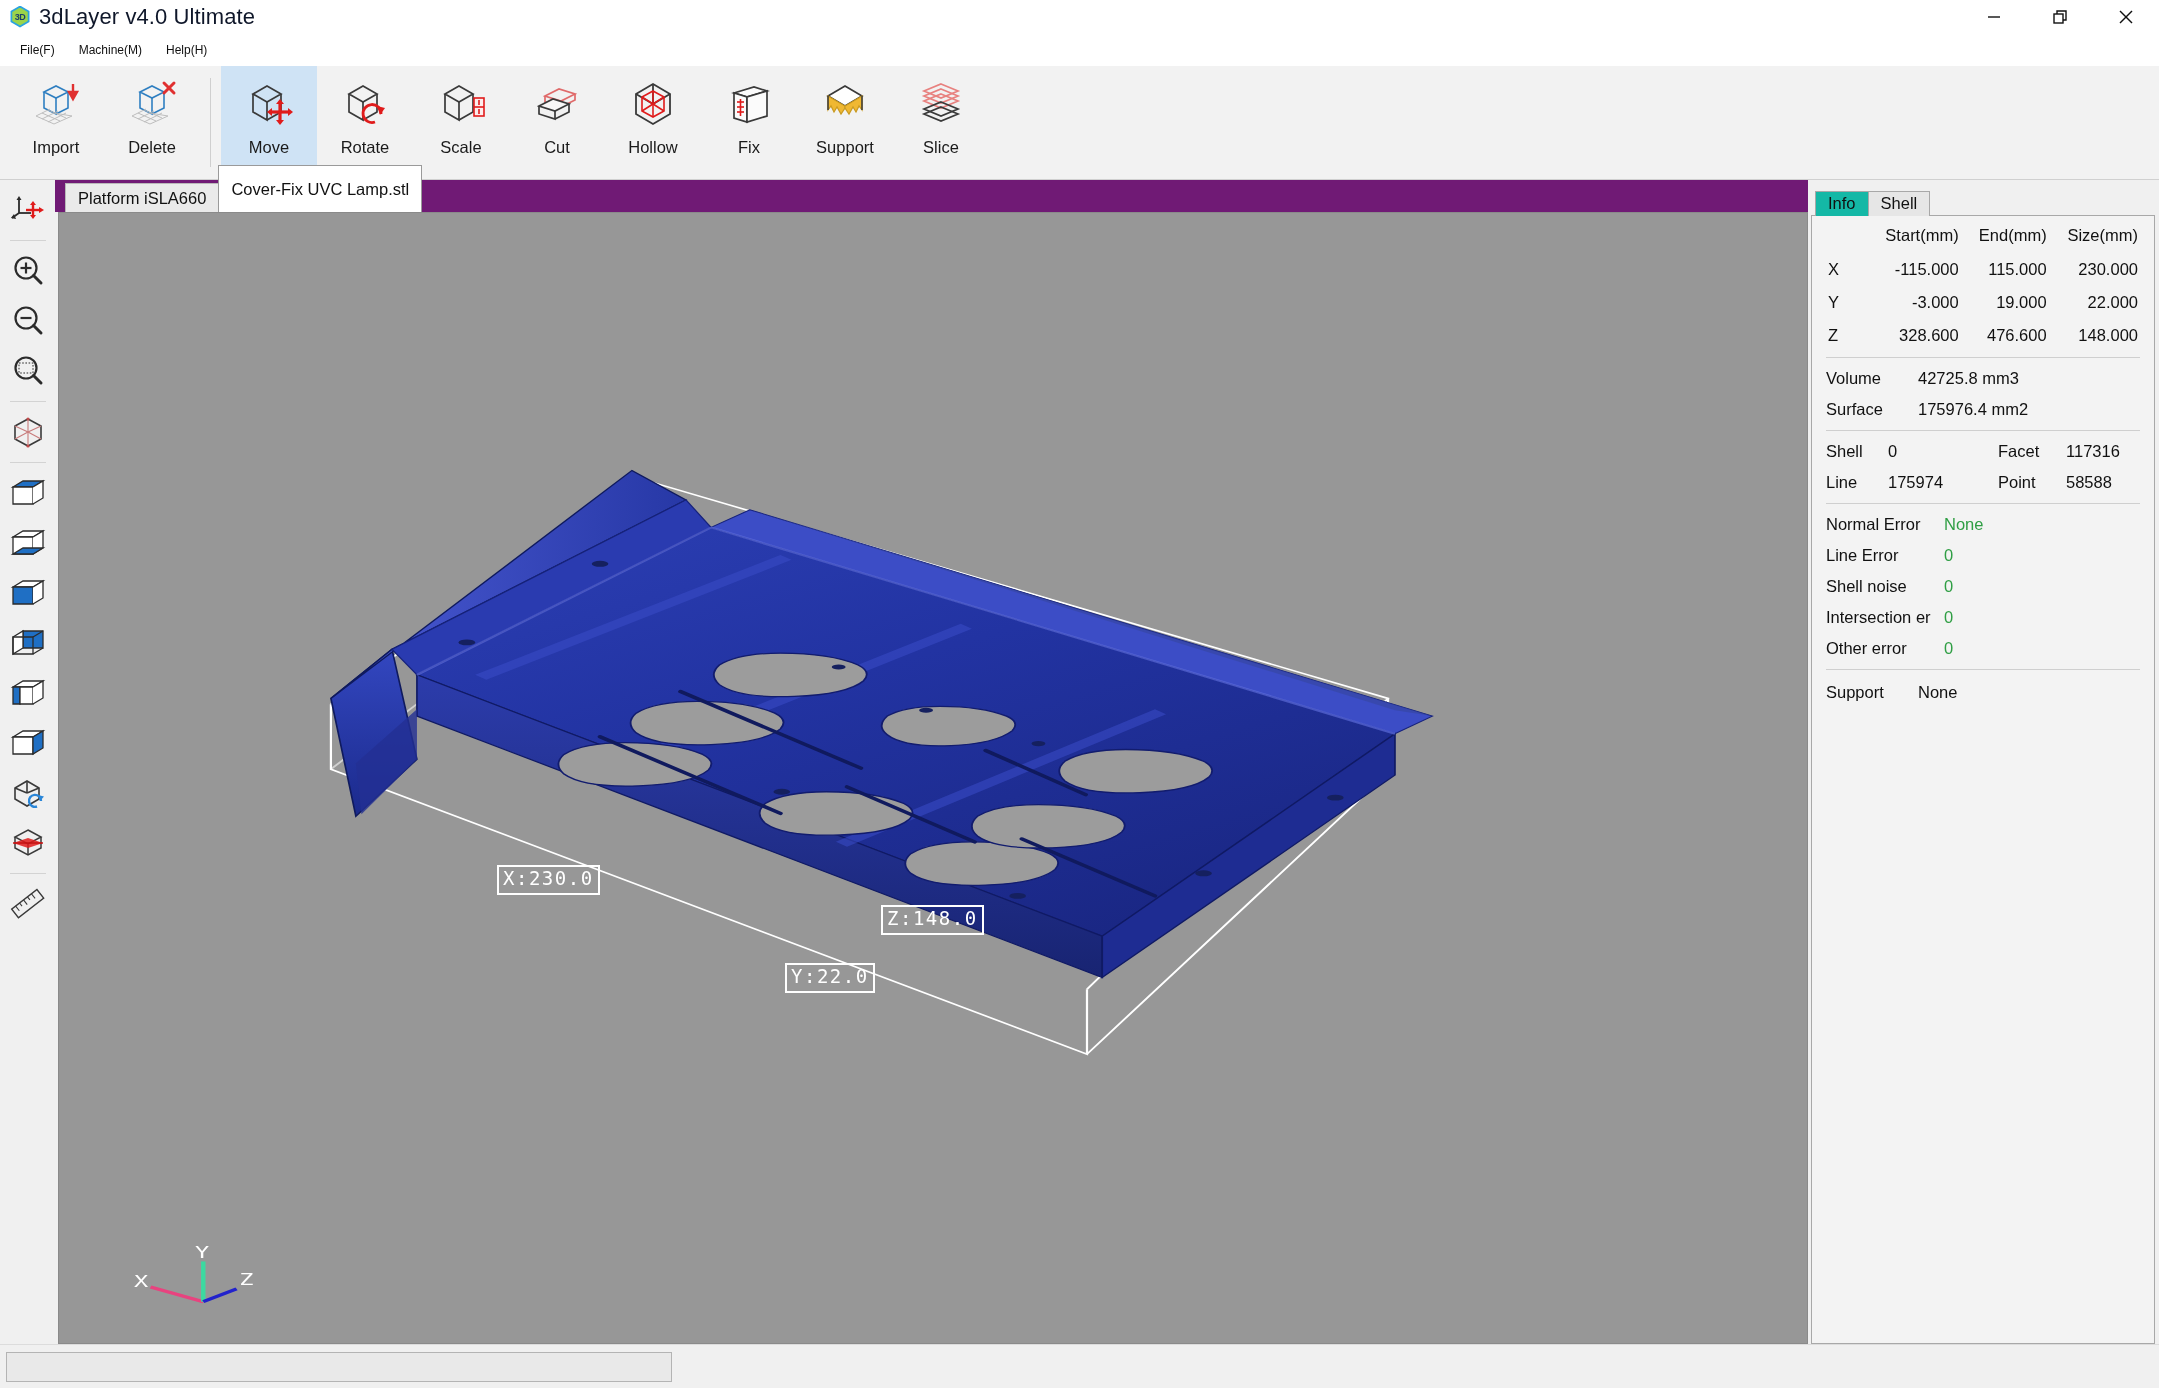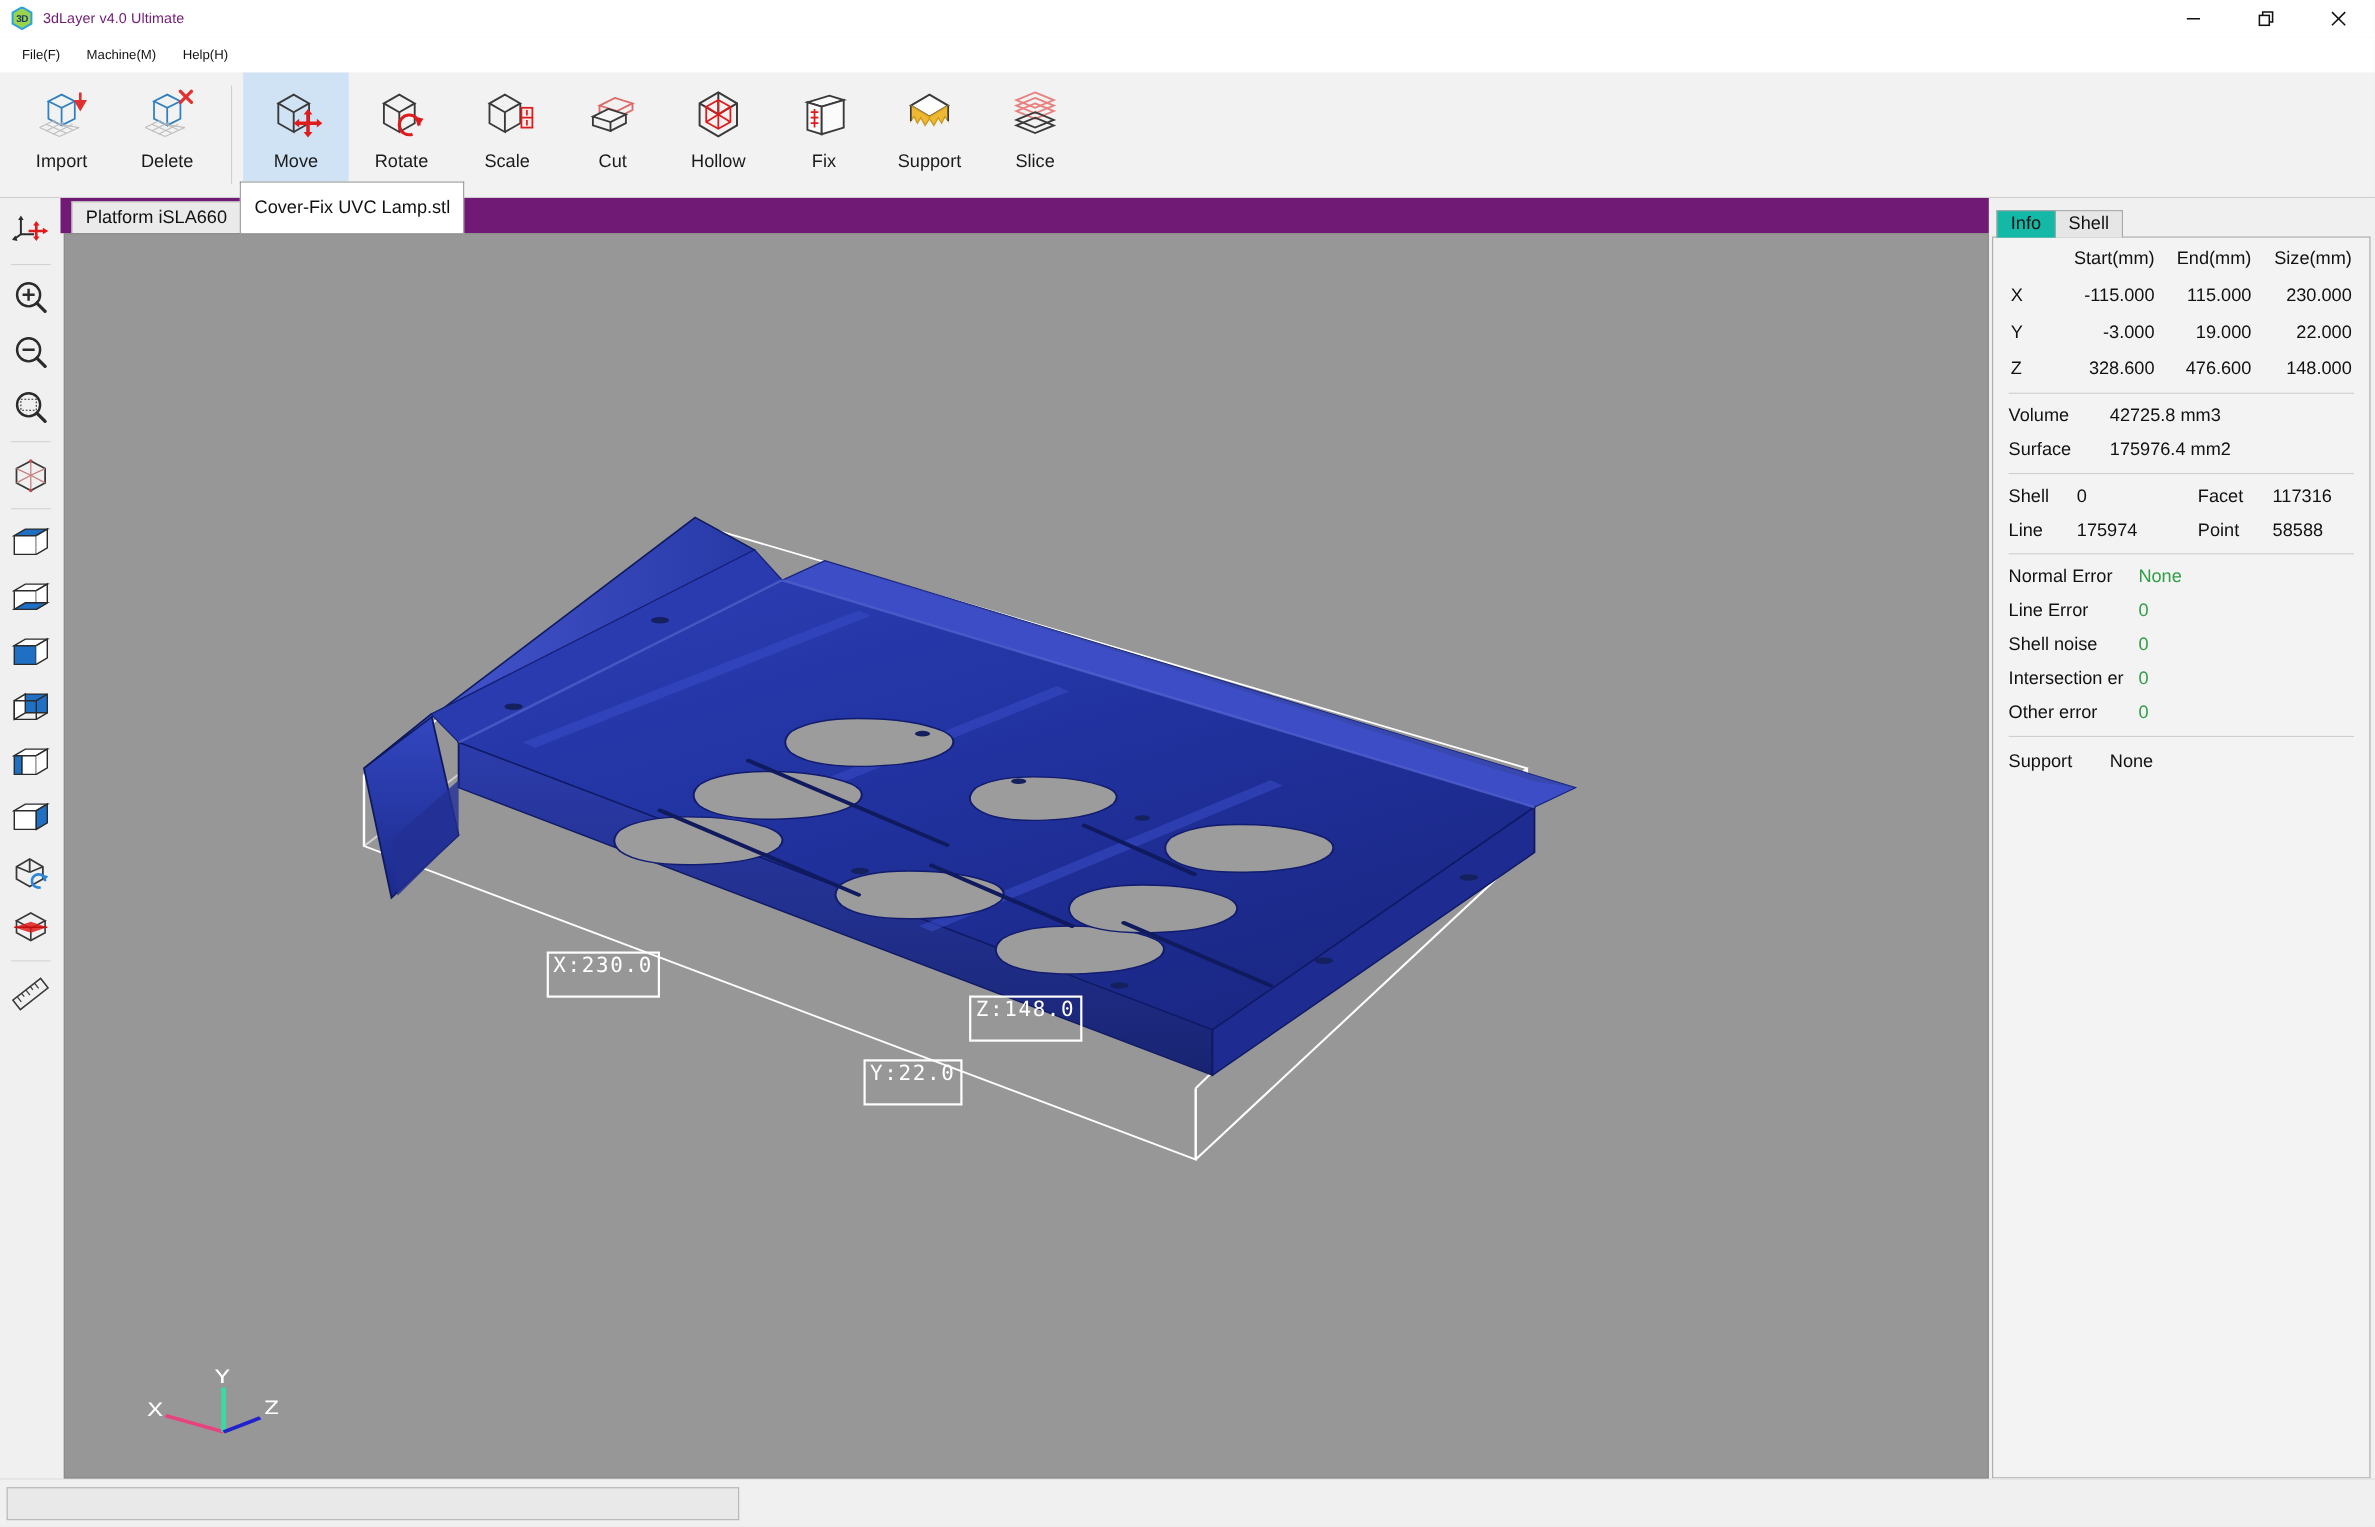--- a/index.html
+++ b/index.html
@@ -38,21 +38,21 @@
     background: #9bd44a;
     clip-path: polygon(50% 0%, 93% 25%, 93% 75%, 50% 100%, 7% 75%, 7% 25%);
   }
   .app-logo .lbl {
     position: absolute; inset: 0; display: flex;
     align-items: center; justify-content: center;
     font-size: 9px; font-weight: bold; color: #1b3f6b;
     letter-spacing: -0.5px;
   }
   .app-title {
-    font-size: 13px; color: #701a75; letter-spacing: 0.1px;
+    font-size: 22px; color: #0f172a; letter-spacing: 0.1px;
   }
   .wincontrols {
     position: absolute; right: 0; top: 0; height: 34px;
     display: flex;
   }
   .winbtn {
     width: 66px; height: 34px;
     display: flex; align-items: center; justify-content: center;
   }
   .winbtn svg { display: block; }
@@ -165,21 +165,21 @@
   }
   .viewport svg { display: block; width: 100%; height: 100%; }
 
   .dimlabel {
     position: absolute;
     border: 2px solid #ffffff;
     color: #ffffff;
     font-family: "DejaVu Sans Mono", monospace;
     font-size: 19px;
     letter-spacing: 1.5px;
-    padding: 1px 4px 16px 4px;
+    padding: 1px 4px 4px 4px;
     line-height: 1.1;
     white-space: nowrap;
     pointer-events: none;
   }
 
   
   .rightpanel {
     width: 348px; flex: 0 0 348px;
     display: flex; flex-direction: column;
     background: #f0f0f0;

